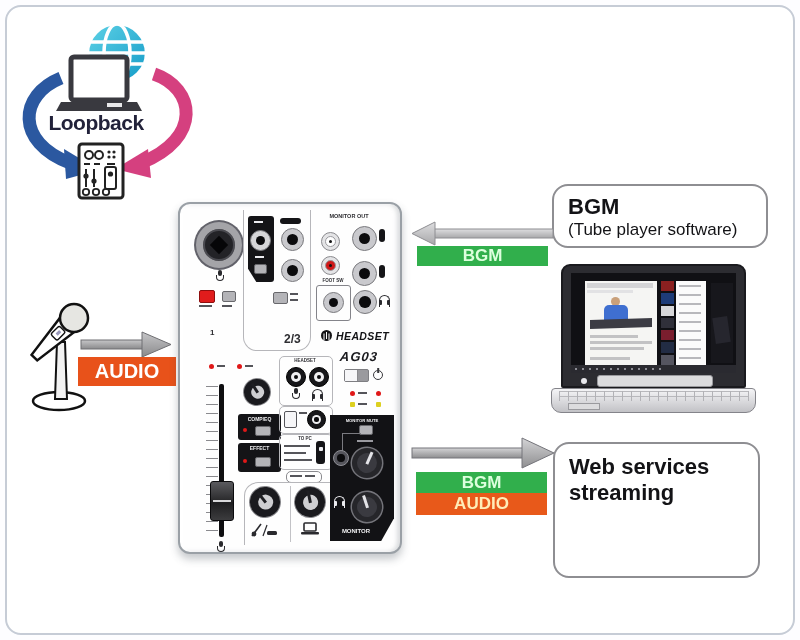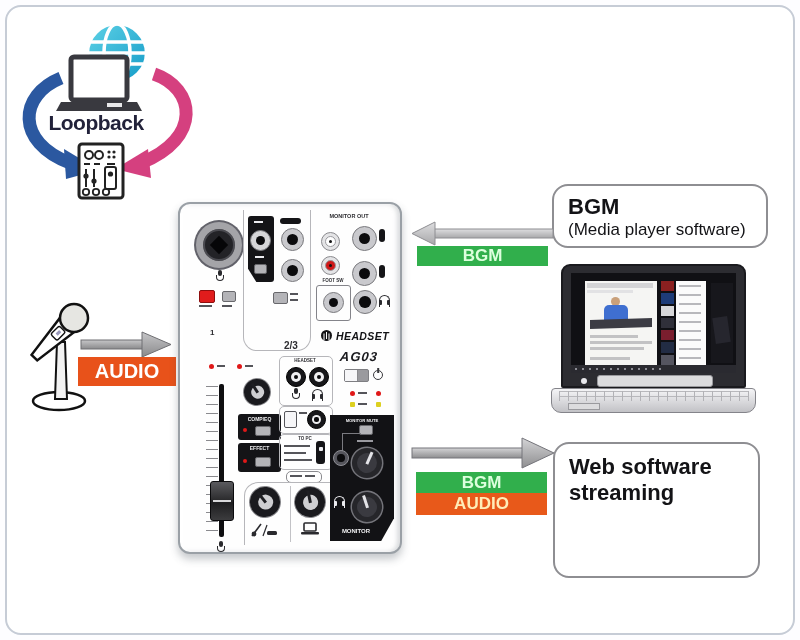--- a/index.html
+++ b/index.html
@@ -231,21 +231,21 @@
     <div class="dash" style="left:74px;top:17px;width:9px;background:#ececf0;"></div>
     <div class="jack bright" style="left:70px;top:26px;width:19px;height:19px;"></div>
     <div class="dash" style="left:75px;top:52px;width:9px;background:#ececf0;"></div>
     <div class="btn" style="left:74px;top:60px;width:11px;height:8px;"></div>
     <div class="panel" style="left:100px;top:14px;width:21px;height:6px;"></div>
     <div class="jack" style="left:101px;top:24px;width:21px;height:21px;"></div>
     <div class="jack" style="left:101px;top:55px;width:21px;height:21px;"></div>
     <div class="btn" style="left:93px;top:88px;width:13px;height:10px;"></div>
     <div class="dash" style="left:110px;top:89px;width:8px;"></div>
     <div class="dash" style="left:110px;top:95px;width:8px;"></div>
-    <div class="tlabel" style="left:104px;top:136px;font-size:10px;">2/3</div>
+    <div class="tlabel" style="left:104px;top:128px;font-size:12px;">2/3</div>
 
     <div class="tlabel" style="left:138px;top:9px;width:62px;font-size:5.5px;">MONITOR OUT</div>
     <div class="rca" style="left:141px;top:28px;width:17px;height:17px;"></div>
     <div class="rca" style="left:141px;top:52px;width:17px;height:17px;--c:#d01818;"></div>
     <div class="jack" style="left:172px;top:22px;width:23px;height:23px;"></div>
     <div class="jack" style="left:172px;top:57px;width:23px;height:23px;"></div>
     <div class="panel" style="left:199px;top:25px;width:6px;height:13px;"></div>
     <div class="panel" style="left:199px;top:61px;width:6px;height:13px;"></div>
     <div class="tlabel" style="left:136px;top:74px;width:34px;font-size:4.5px;">FOOT SW</div>
     <div class="outline" style="left:136px;top:81px;width:33px;height:34px;border-color:#84848a;border-radius:3px;"></div>
@@ -327,21 +327,21 @@
     <div class="dash" style="left:177px;top:236px;width:16px;background:#9a9aa0;"></div>
     <div class="jack" style="left:153px;top:246px;width:14px;height:14px;background:#55555c;border-color:#8e8e94;"></div>
     <div class="knob mon" style="left:172px;top:244px;width:30px;height:30px;transform:rotate(24deg);"></div>
     <div class="hp white" style="left:154px;top:292px;"></div>
     <div class="knob mon" style="left:172px;top:288px;width:30px;height:30px;transform:rotate(-18deg);"></div>
     <div class="wlabel" style="left:150px;top:324px;width:52px;font-size:6px;">MONITOR</div>
   </div>
 
   <div class="callout" style="left:552px;top:184px;width:216px;height:64px;">
     <div class="t1">BGM</div>
-    <div class="t2">(Media player software)</div>
+    <div class="t2">(Tube player software)</div>
   </div>
   <svg class="abs" style="left:410px;top:220px;" width="144" height="28" viewBox="0 0 144 28">
     <defs>
         <linearGradient id="ag2" x1="0" y1="0" x2="0" y2="1">
       <stop offset="0" stop-color="#dedee0"></stop>
           <stop offset="1" stop-color="#a8a8aa"></stop>
         </linearGradient>
       </defs>
     <rect x="24" y="9" width="119" height="9" fill="url(#ag2)" stroke="#8e8e92" stroke-width="1"></rect>
     <polygon points="25,2 2,13.5 25,25" fill="url(#ag2)" stroke="#8e8e92" stroke-width="1"></polygon>
@@ -391,16 +391,16 @@
           <stop offset="1" stop-color="#8e8e90"></stop>
         </linearGradient>
       </defs>
     <rect x="1" y="12" width="111" height="10" fill="url(#ag3)" stroke="#74747a" stroke-width="1"></rect>
     <polygon points="111,2 143,17 111,32" fill="url(#ag3)" stroke="#74747a" stroke-width="1"></polygon>
   </svg>
   <div class="flowlabel green" style="left:416px;top:472px;width:131px;height:21px;font-size:17px;">BGM</div>
   <div class="flowlabel orange" style="left:416px;top:493px;width:131px;height:22px;font-size:17px;">AUDIO</div>
 
   <div class="callout stream" style="left:553px;top:442px;width:207px;height:136px;">
-    <div class="t1">Web software</div>
+    <div class="t1">Web services</div>
     <div class="t2">streaming</div>
   </div>
 </div>
 
 </body></html>

